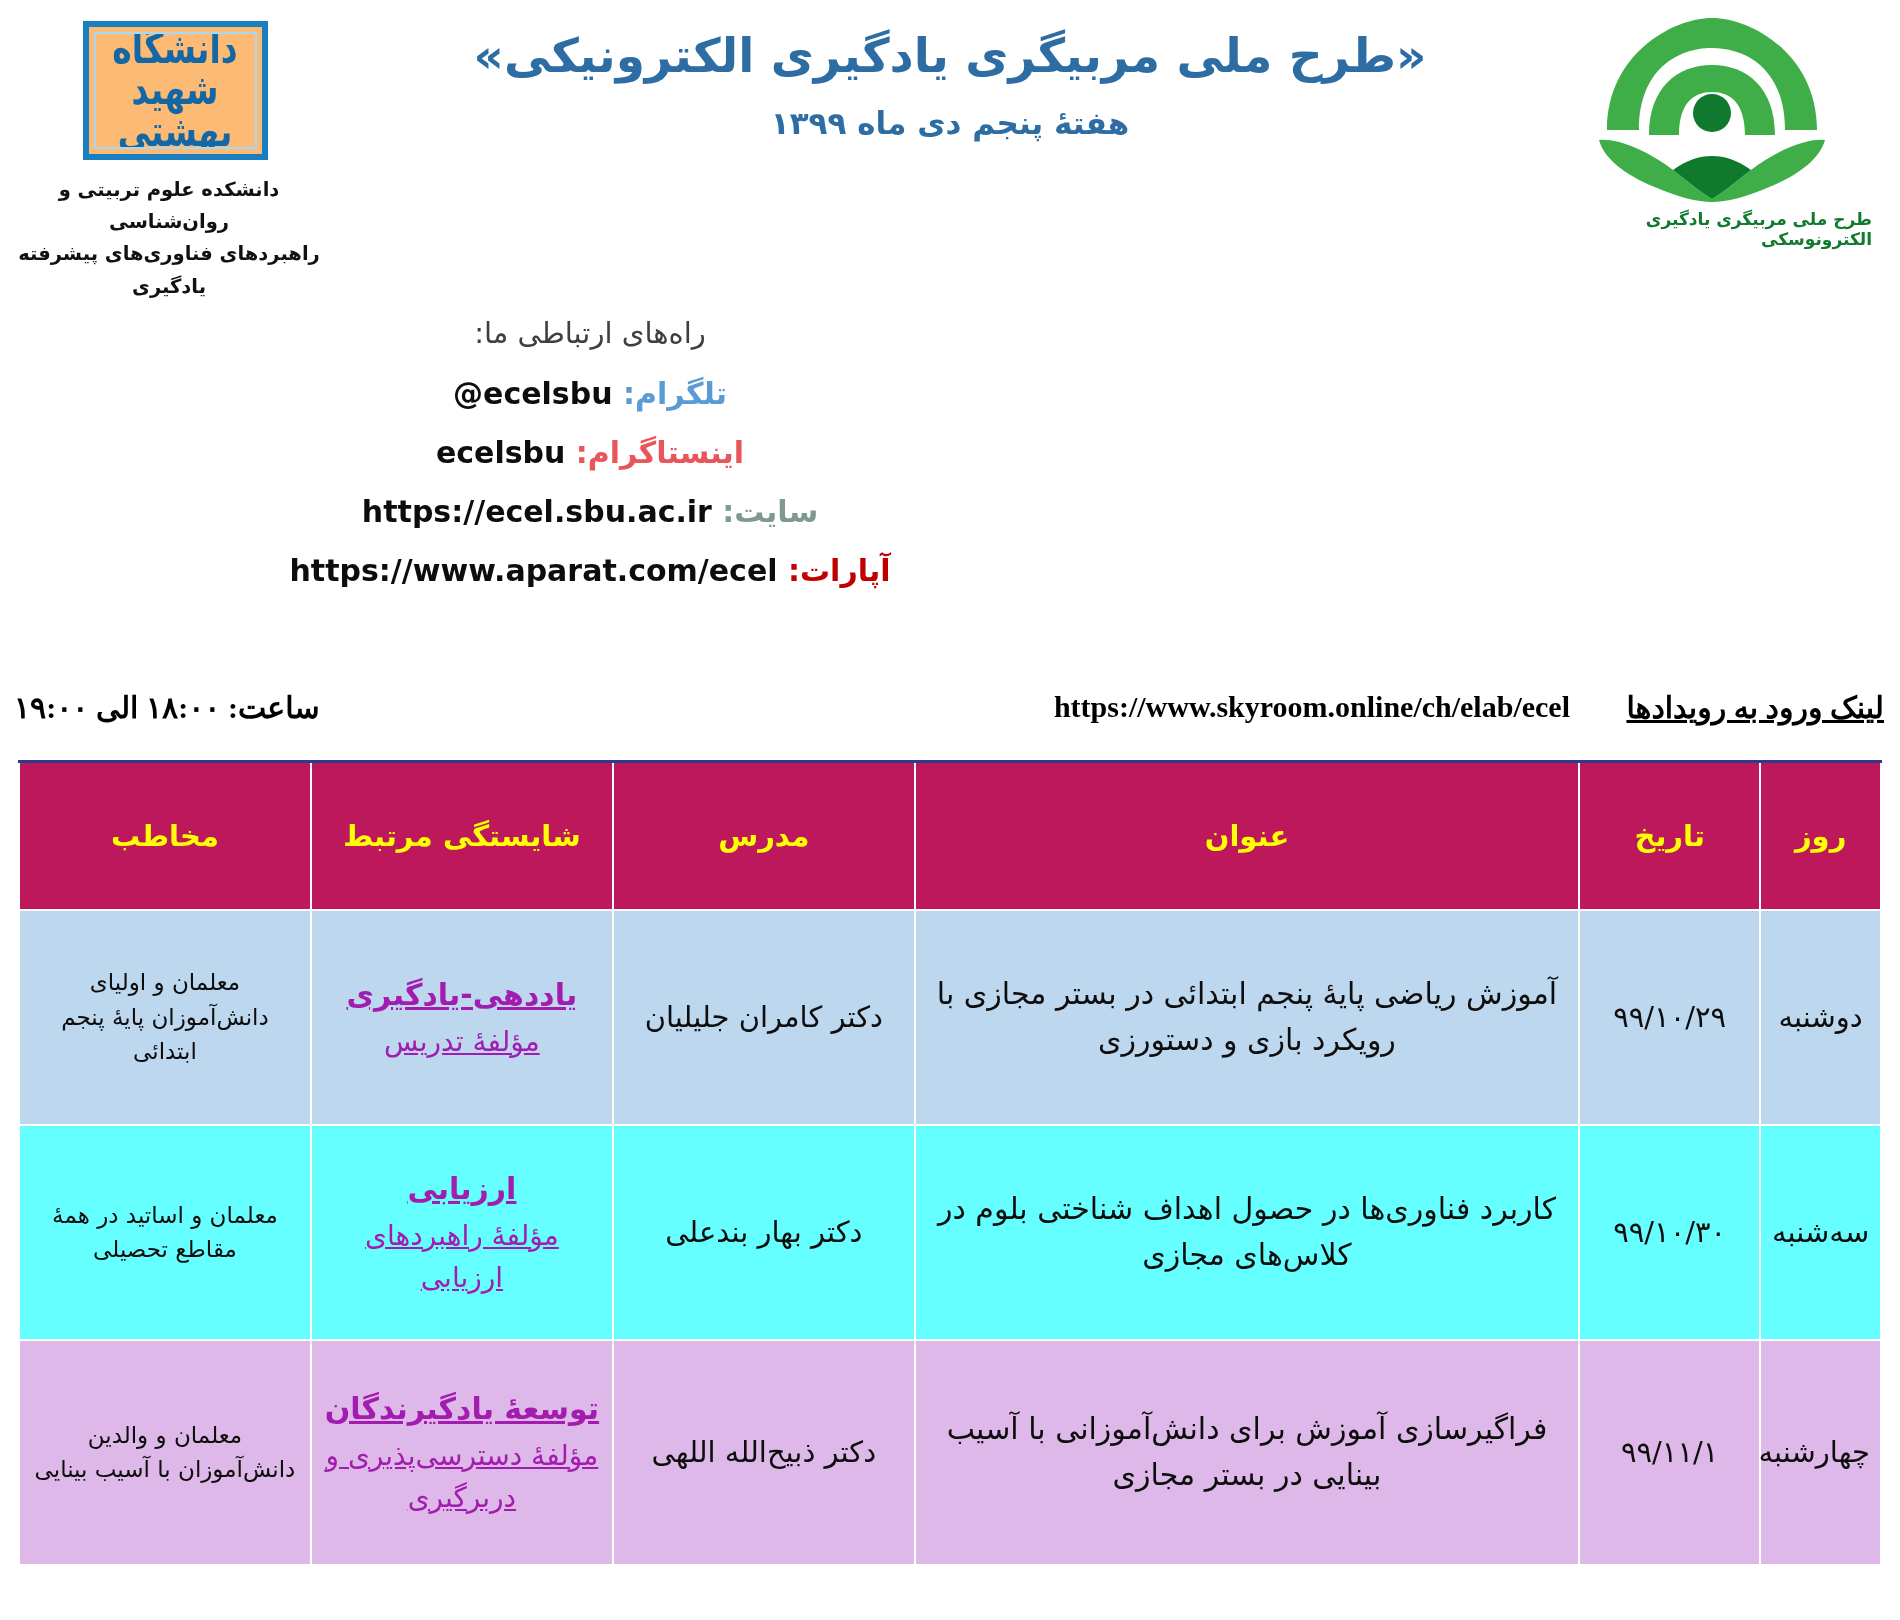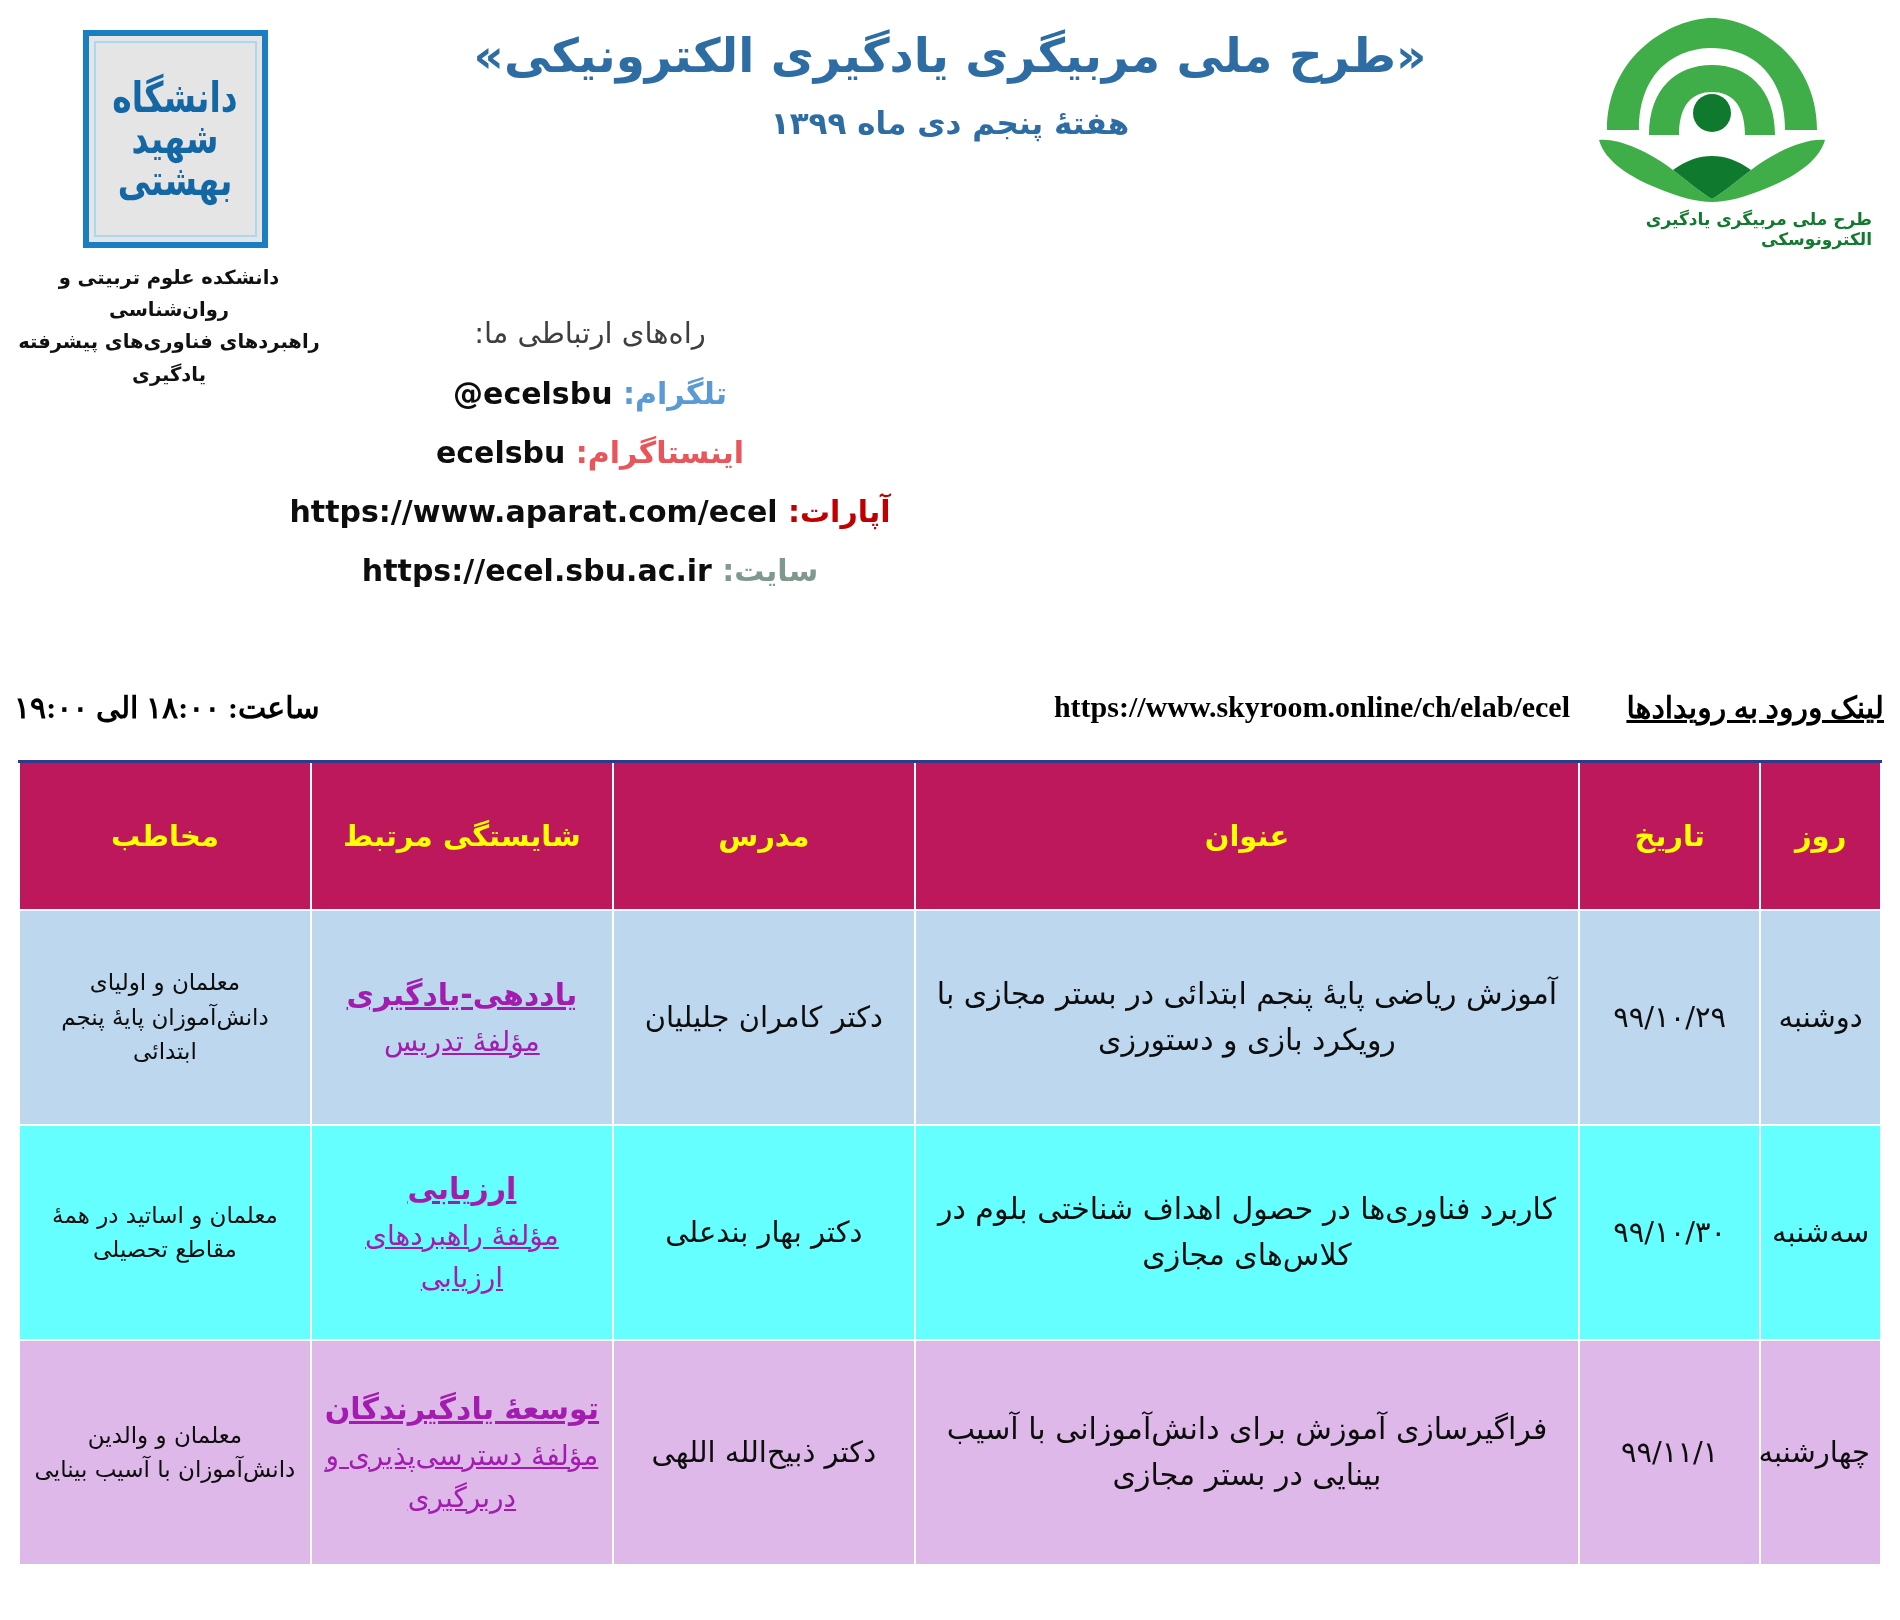--- a/index.html
+++ b/index.html
@@ -26,24 +26,24 @@
   
   .uni-block {
     position: absolute;
     left: 0px;
     top: 18px;
     width: 350px;
     text-align: center;
   }
   .uni-logo {
     width: 185px;
-    height: 218px;
-    margin: 12px auto;
+    height: 139px;
+    margin: 3px auto;
     border: 6px solid #1a7fc1;
-    background: #e5e5e5;
+    background: #fdba74;
     position: relative;
     display: block;
   }
   .uni-logo-inner {
     position: absolute;
     inset: 5px;
     border: 2px solid #a9d9f2;
     display: flex;
     align-items: center;
     justify-content: center;
@@ -302,27 +302,27 @@
       <span class="c-label-telegram">تلگرام</span><span class="c-label-telegram">:</span>
       <span class="c-value">@ecelsbu</span>
     </div>
 
     <div class="contact-row">
       <span class="c-label-instagram">اینستاگرام</span><span class="c-label-instagram">:</span>
       <span class="c-value">ecelsbu</span>
     </div>
 
     <div class="contact-row">
+      <span class="c-label-site">سایت</span><span class="c-label-site">:</span>
+      <span class="c-value">https://ecel.sbu.ac.ir</span>
+    </div>
+
+    <div class="contact-row">
       <span class="c-label-aparat">آپارات</span><span class="c-label-aparat">:</span>
       <span class="c-value">https://www.aparat.com/ecel</span>
-    </div>
-
-    <div class="contact-row">
-      <span class="c-label-site">سایت</span><span class="c-label-site">:</span>
-      <span class="c-value">https://ecel.sbu.ac.ir</span>
     </div>
   </div>
 
   <div class="linkbar">
     <span class="link-label">لینک ورود به رویدادها</span>
     <span class="link-url">https://www.skyroom.online/ch/elab/ecel</span>
     <span class="time-label">ساعت: ۱۸:۰۰ الی ۱۹:۰۰</span>
   </div>
 
   <div class="sched-wrap">

